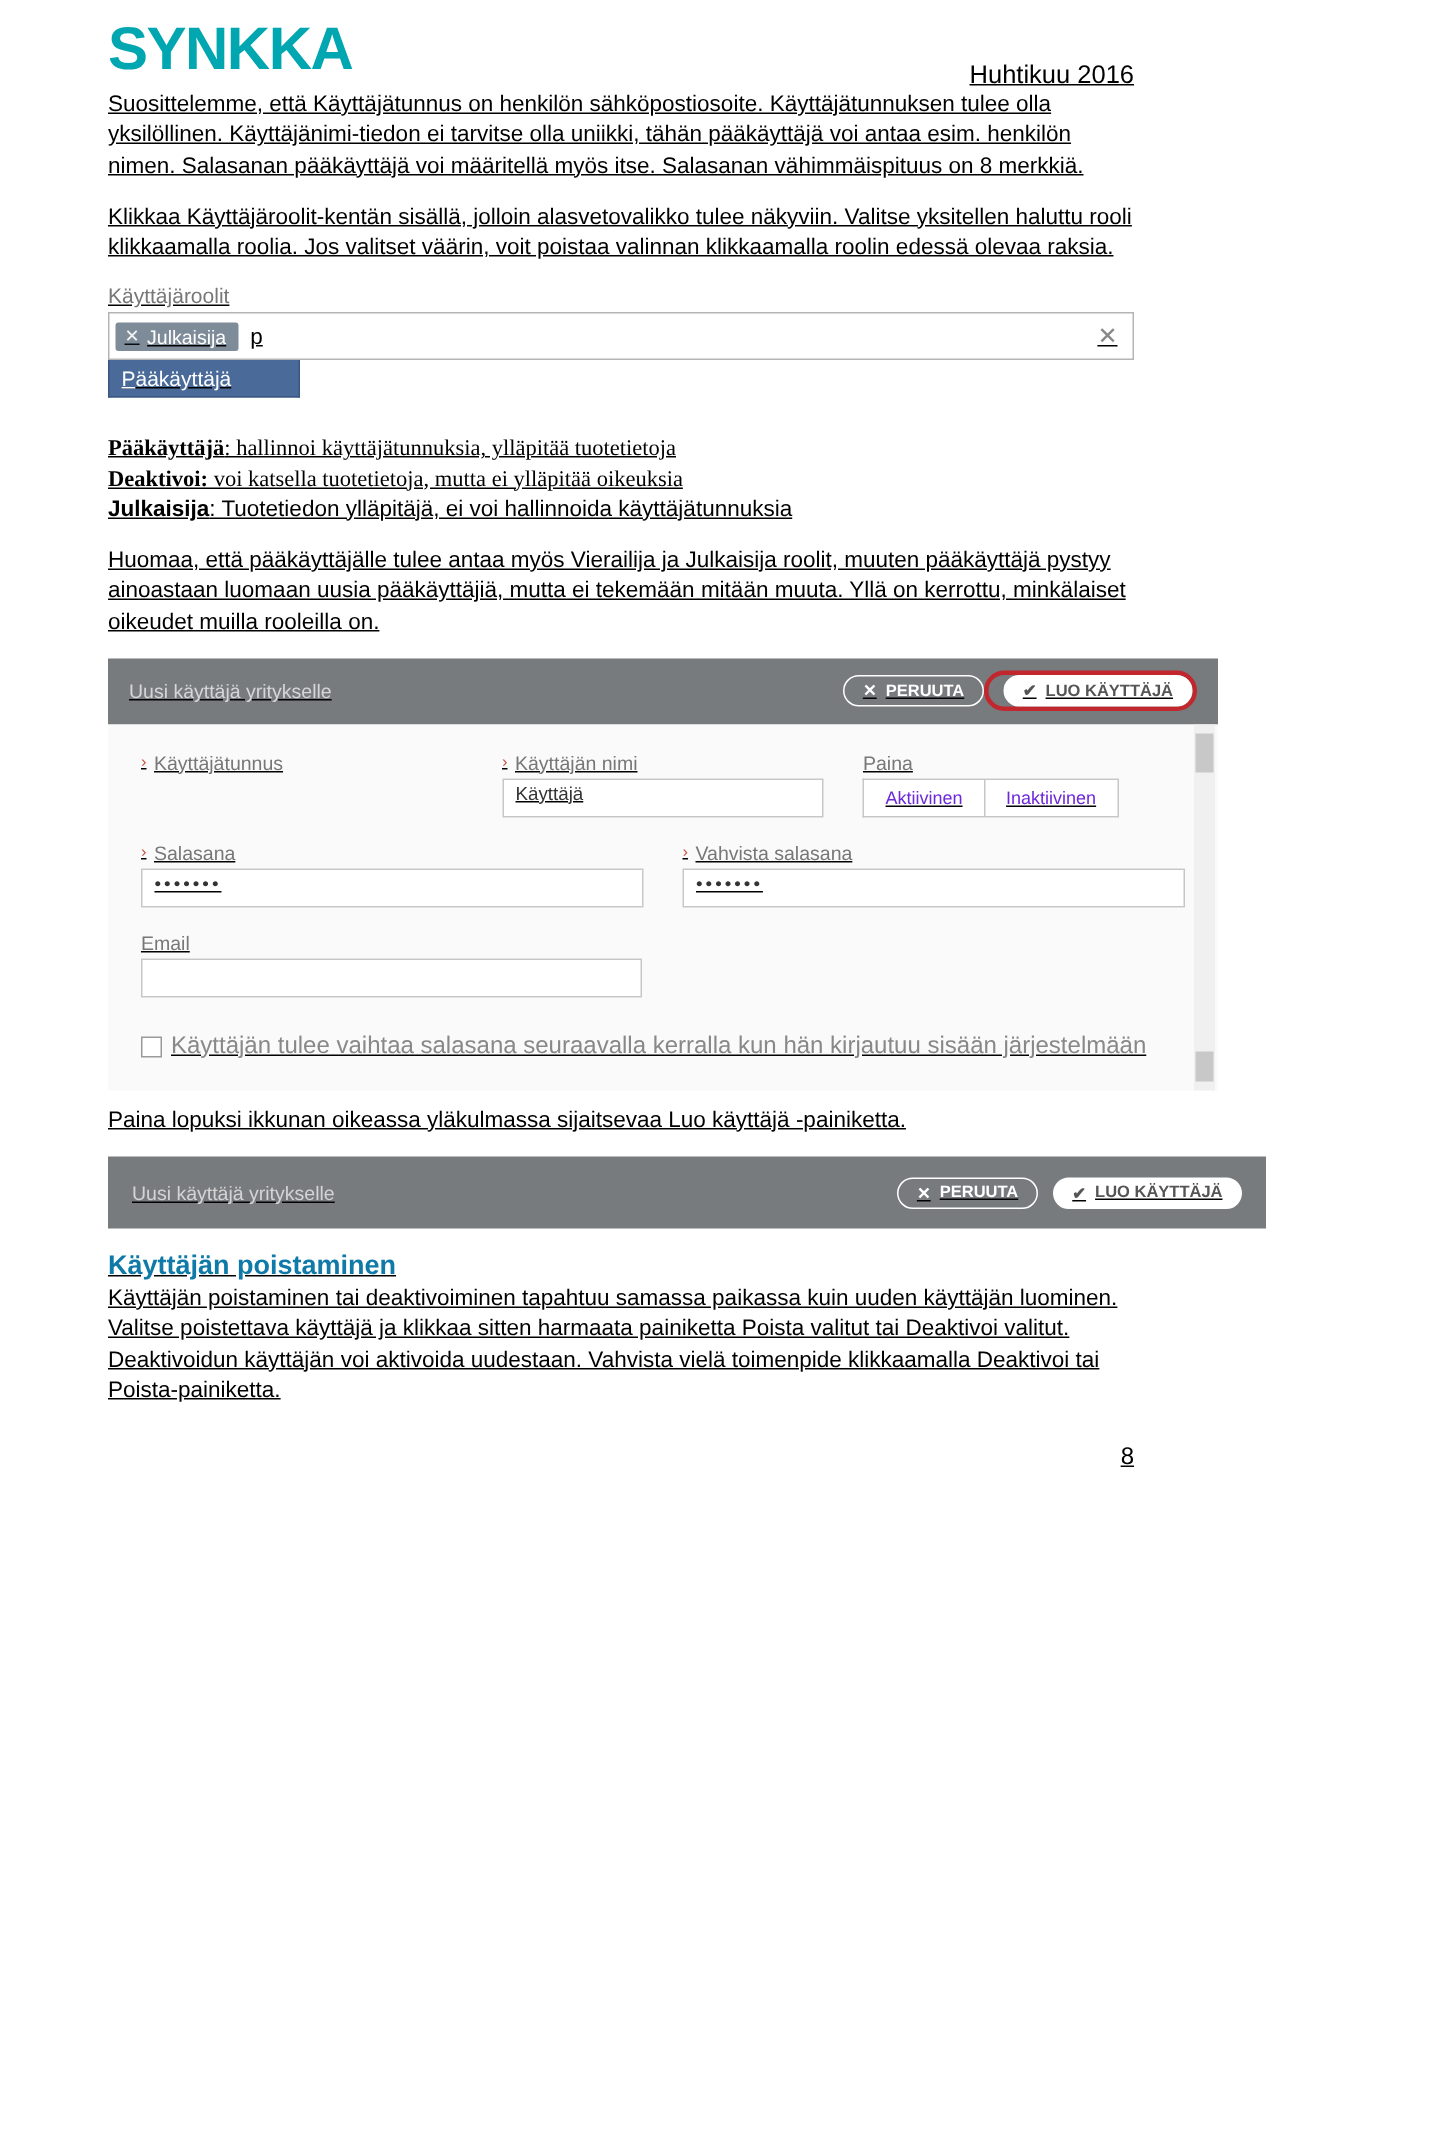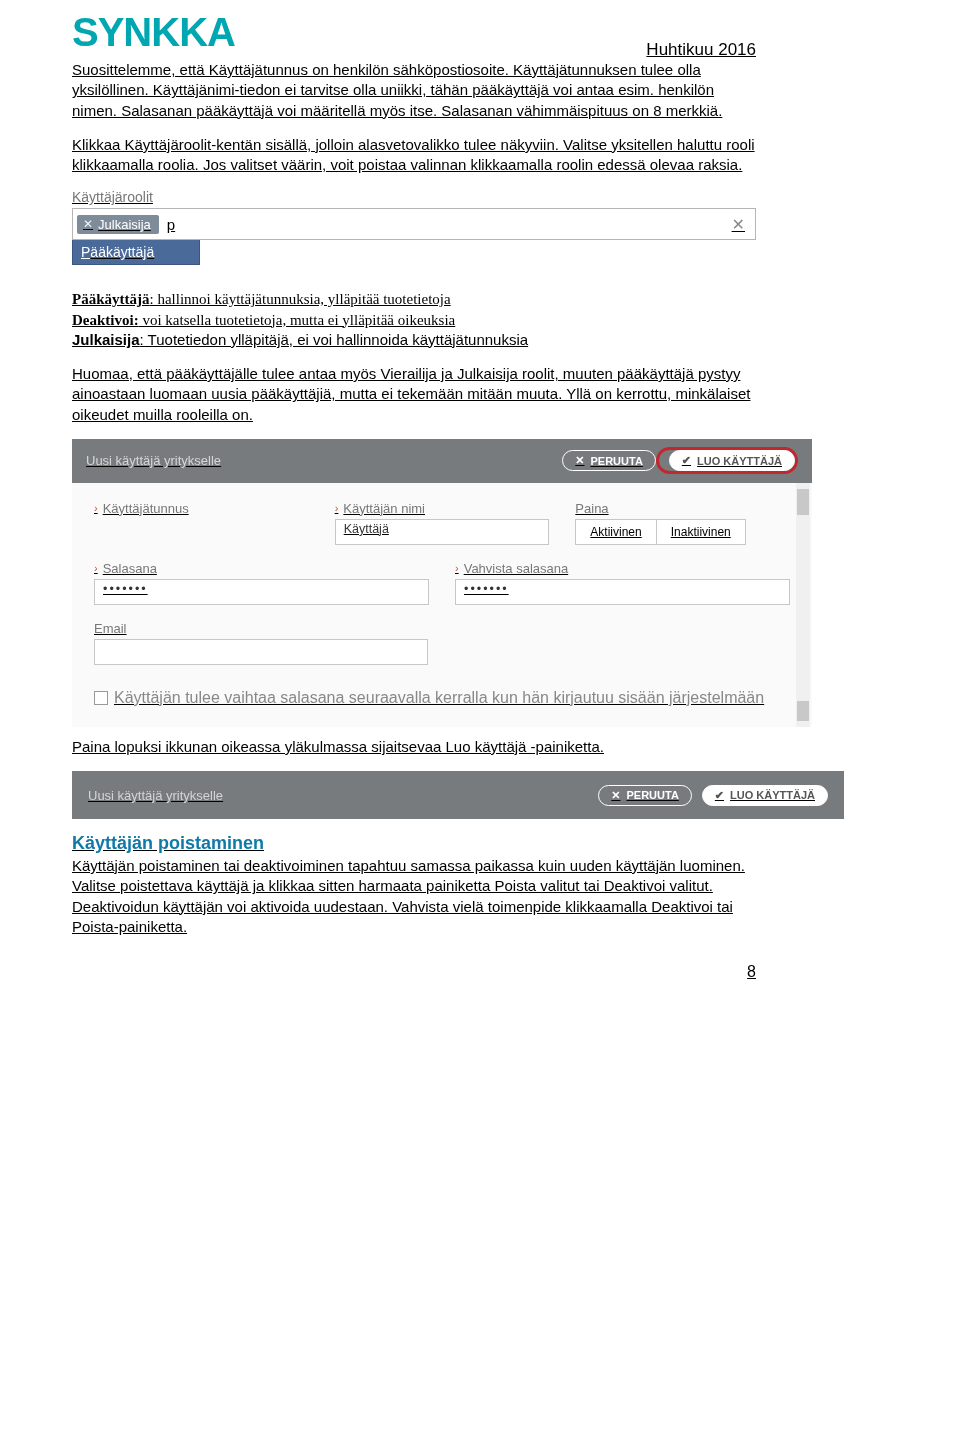--- a/index.html
+++ b/index.html
@@ -64,21 +64,21 @@
   .scrollbar-fake{position:absolute;right:2px;top:0;bottom:0;width:14px;background:#f0f0f0;}
   .scrollbar-fake .thumb{position:absolute;right:1px;top:6px;width:12px;height:26px;background:#c8c8c8;}
   .scrollbar-fake .thumb2{position:absolute;right:1px;bottom:6px;width:12px;height:20px;background:#c8c8c8;}
   .row{display:flex;gap:26px;margin-bottom:16px;}
   .fgroup{flex:1;}
   .flabel{font-size:13px;color:#777;margin-bottom:3px;display:flex;align-items:center;gap:5px;}
   .flabel .chev{color:#c94f3c;font-size:11px;}
   .finput{border:1px solid #c7c7c7;background:#fff;height:26px;padding:2px 8px;font-size:12.5px;color:#333;width:100%;box-sizing:border-box;}
   .finput .dots{letter-spacing:2px;}
   .seg{display:flex;}
-  .seg .opt{border:1px solid #c7c7c7;background:#fff;color:#000000;font-size:12px;padding:5px 14px;}
+  .seg .opt{border:1px solid #c7c7c7;background:#fff;color:#6d28d9;font-size:12px;padding:5px 14px;}
   .seg .opt:first-child{border-right:none;}
   .checkbox-row{font-size:16px;color:#888;display:flex;align-items:center;gap:6px;padding:8px 0 14px 0;}
   .checkbox-row .cb{width:12px;height:12px;border:1px solid #999;background:#fff;}
 
   
   .banner2{background:#777b7e;height:48px;display:flex;align-items:center;padding:0 16px;width:740px;margin:8px auto 14px;}
   .banner2 .t{flex:1;color:#d4d4d4;font-size:13px;}
 
   h3.sec{color:#0f7aa8;font-size:18px;font-weight:bold;margin:10px 0 2px 0;}
   .pagenum{text-align:right;font-size:16px;margin-top:26px;}

